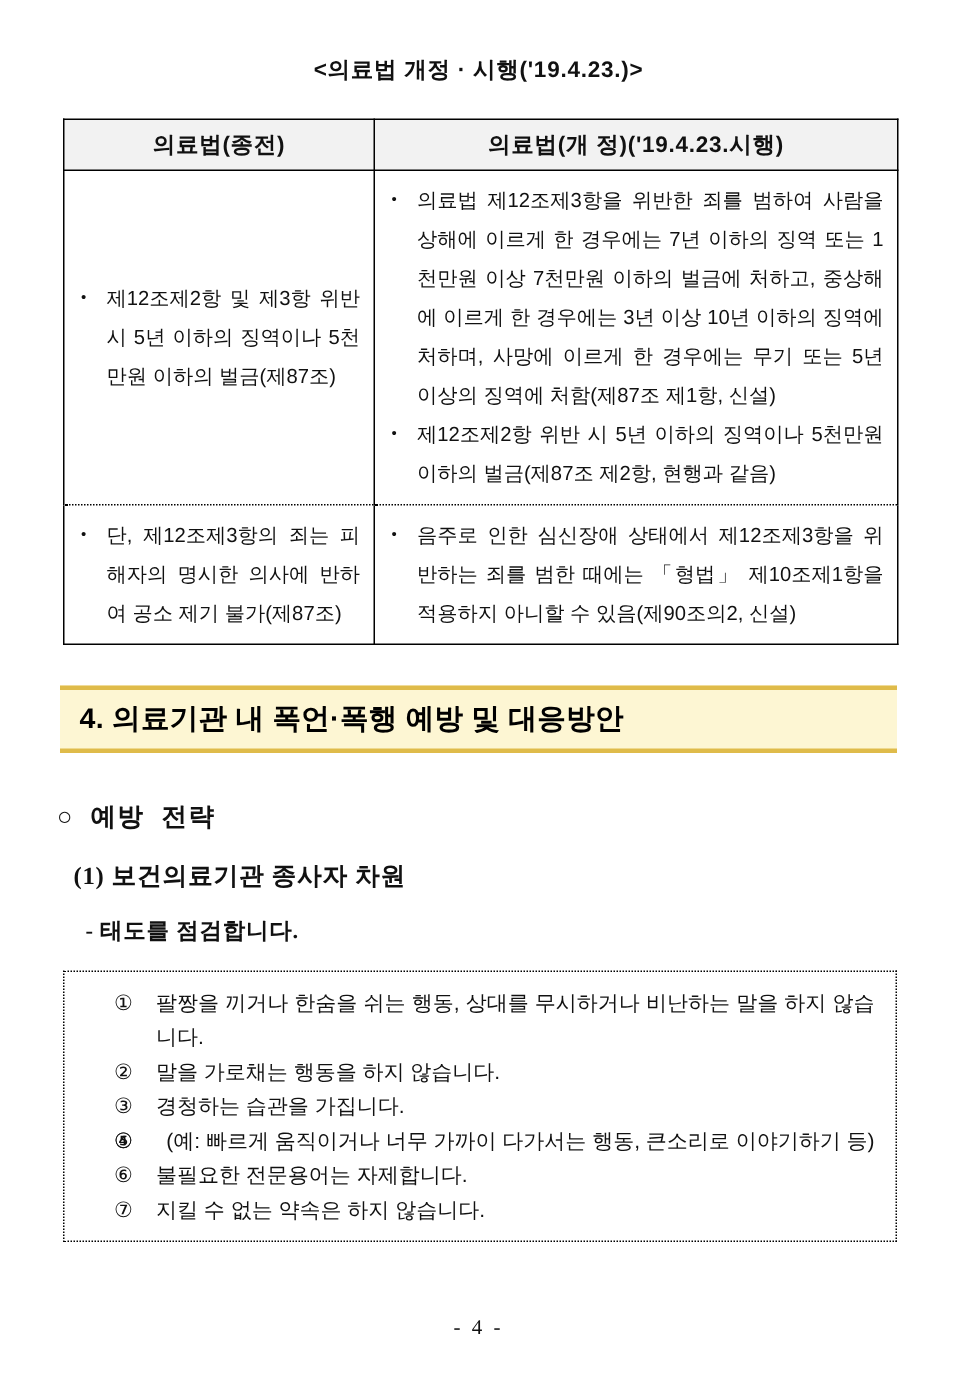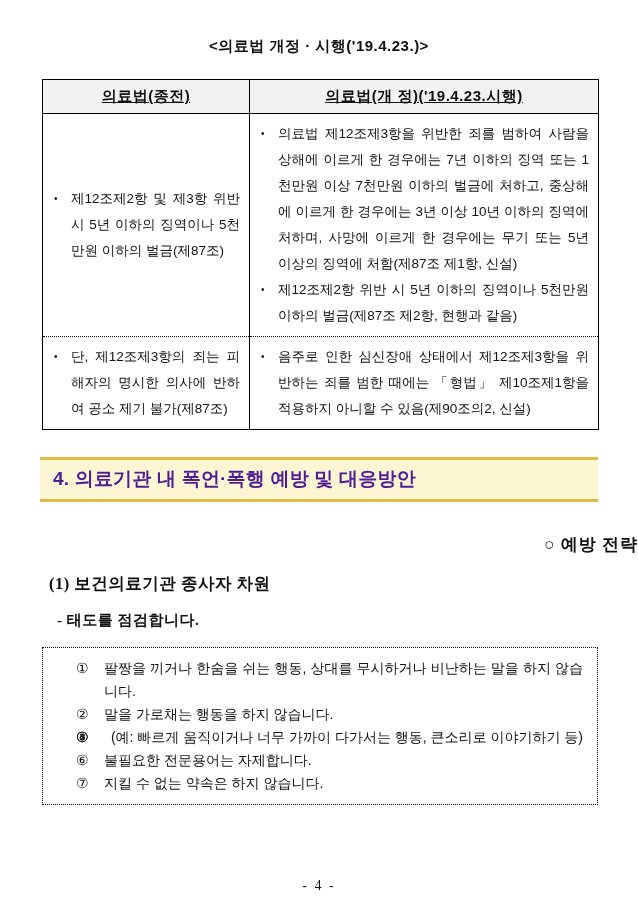--- a/index.html
+++ b/index.html
@@ -33,21 +33,20 @@
     table-layout:fixed;
   }
   .law-table th{
     border:1px solid #000;
     background:var(--header-bg);
     font-size:15px;
     font-weight:bold;
     text-align:center;
     padding:7px 2px;
     letter-spacing:0.5px;
-    text-decoration:underline;
   }
   .law-table td{
     border:1px solid #000;
     font-size:13.5px;
     line-height:26px;
     padding:7px 9px 7px 9px;
     vertical-align:top;
     text-align:justify;
   }
   .law-table tr.r1 td{height:186px;}
@@ -67,29 +66,28 @@
   
   .section-band{
     margin:27px 40px 0 40px;
     background:var(--band-bg);
     border-top:3px solid var(--band-border);
     border-bottom:3px solid var(--band-border);
     padding:6px 8px 7px 13px;
     font-size:19px;
     font-weight:bold;
     letter-spacing:0.2px;
-    color:#4c1d95;
+    color:#000000;
   }
   
   .h-circle{
     margin:31px 0 0 38px;
-    font-family:Liberation Serif, serif;
+    font-family:Liberation Mono, monospace;
     font-size:17px;font-weight:bold;
     letter-spacing:1px;
-    text-align:right;
   }
   .h-sub{
     margin:17px 0 0 49px;
     font-family:"Liberation Serif", serif;
     font-size:16.5px;font-weight:bold;
     letter-spacing:0.5px;
   }
   .h-dash{
     margin:16px 0 0 57px;
     font-family:"Liberation Serif", serif;
@@ -172,21 +170,21 @@
 
   <div class="h-circle">○ 예방 전략</div>
 
   <div class="h-sub">(1) 보건의료기관 종사자 차원</div>
 
   <div class="h-dash">- 태도를 점검합니다.</div>
 
   <div class="check-box">
       <div class="check-item"><span class="mk">①</span><span>팔짱을 끼거나 한숨을 쉬는 행동, 상대를 무시하거나 비난하는 말을 하지 않습니다.</span></div>
       <div class="check-item"><span class="mk">②</span><span>말을 가로채는 행동을 하지 않습니다.</span></div>
-      <div class="check-item"><span class="mk">③</span></div>
+      <div class="check-item"><span class="mk">③</span><span>경청하는 습관을 가집니다.</span></div>
       <div class="check-item"><span class="mk">④</span></div>
       <div class="check-item"><span class="mk">⑤</span><div class="check-note">(예: 빠르게 움직이거나 너무 가까이 다가서는 행동, 큰소리로 이야기하기 등)</div></div>
       <div class="check-item"><span class="mk">⑥</span><span>불필요한 전문용어는 자제합니다.</span></div>
       <div class="check-item"><span class="mk">⑦</span><span>지킬 수 없는 약속은 하지 않습니다.</span></div>
     </div>
 
   <div class="page-number">- 4 -</div>
 
 </div>
 

